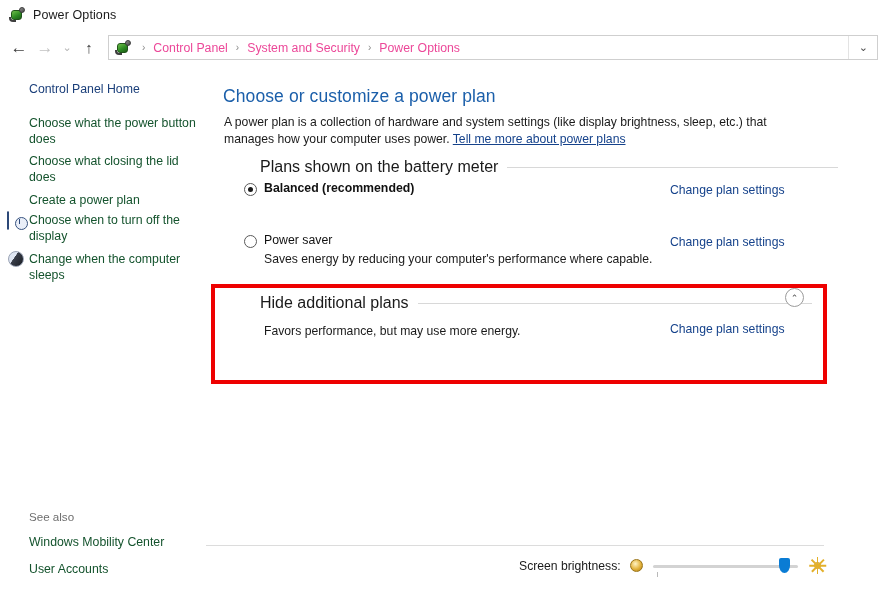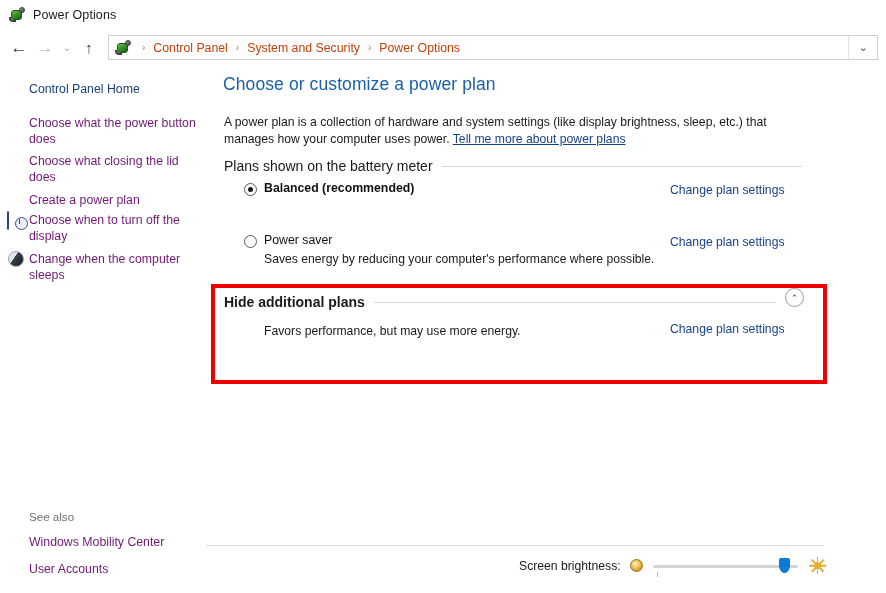--- a/index.html
+++ b/index.html
@@ -80,21 +80,21 @@
 
   .addressbar {
     position: absolute; left: 108px; top: 35px;
     width: 770px; height: 25px;
     border: 1px solid #cfcfcf;
     background: #ffffff;
     display: flex; align-items: center;
   }
   .crumb-icon { margin: 0 5px 0 5px; width:17px; height:17px; flex:0 0 auto; }
   .crumb {
-    font-size: 12.3px; color: #c2410c;
+    font-size: 12.3px; color: #ec4899;
     padding: 0 2px; white-space: nowrap;
   }
   .crumb-sep {
     color: #8a8a8a; font-size: 10px;
     padding: 0 6px; user-select: none;
   }
   .addr-chevron {
     margin-left: auto; margin-right: 9px;
     color: #4b4b4b; font-size: 11px;
     border-left: 1px solid #e3e3e3;
@@ -104,21 +104,21 @@
 
   
   .leftpane {
     position: absolute; left: 0; top: 70px;
     width: 201px; height: 523px;
     background: #ffffff;
   }
   .lp-link {
     position: absolute;
     font-size: 12.3px;
-    color: #701a75;
+    color: #14532d;
     line-height: 16px;
     cursor: pointer;
   }
   .lp-link.home { left: 29px; top: 12px; color:#1b3f7a; }
   .lp-icon { position: absolute; width: 18px; height: 18px; }
 
   .icon-display {
     background: linear-gradient(140deg,#8fa8d8,#4a68a8);
     border:1px solid #2c4878; border-radius:2px;
     position:relative;
@@ -140,38 +140,39 @@
 
   .seealso-title {
     position: absolute; left: 29px; top: 440px;
     font-size: 11.6px; color: #6e6e6e;
   }
 
   
   .content { position: absolute; left: 201px; top: 70px; width: 685px; height: 523px; }
 
   h1.page-title {
-    position: absolute; left: 22px; top: 4px;
+    position: absolute; left: 22px; top: 16px;
     margin: 0; font-weight: 400;
     font-size: 17.5px; color: #1b5faa;
     letter-spacing: .1px;
   }
   .intro {
     position: absolute; left: 23px; top: 44px;
     width: 585px;
     font-size: 12.2px; color: #1a1a1a; line-height: 17px;
   }
   .intro a { color: #15428b; text-decoration: underline; margin-top: 40px; }
 
   
   .grp {
     position: absolute;
     display: flex; align-items: center;
-    font-size: 14px; color: #1a1a1a;
+    font-size: 16px; color: #1a1a1a;
     white-space: nowrap;
+    margin-left: 36px;
   }
   .grp .rule {
     height: 1px; background: #d8d8d8;
     margin-left: 9px; flex: 1 1 auto;
   }
 
   
   .plan { position: absolute; }
   .plan-head { display: flex; align-items: flex-start; }
   .radio {
@@ -342,25 +343,25 @@
         <span class="plan-name bold">Balanced (recommended)</span>
       </div>
     </div>
     <a class="change-link" style="left:469px; top:113px;">Change plan settings</a>
 
     <div class="plan" style="left:43px; top:163px;">
       <div class="plan-head">
         <span class="radio"></span>
         <span class="plan-name">Power saver</span>
       </div>
-      <div class="plan-desc">Saves energy by reducing your computer's performance where possible.</div>
+      <div class="plan-desc">Saves energy by reducing your computer's performance where capable.</div>
     </div>
     <a class="change-link" style="left:469px; top:165px;">Change plan settings</a>
 
-    <div class="grp" style="left:23px; top:224px; width:552px;font-weight:bold;">
+    <div class="grp" style="left:23px; top:224px; width:552px;">
       <span>Hide additional plans</span>
       <span class="rule"></span>
     </div>
     <div class="circ-btn" style="left:584px; top:218px;">⌃</div>
 
     <div class="plan" style="left:43px; top:250px;">
       <div class="plan-desc">Favors performance, but may use more energy.</div>
     </div>
     <a class="change-link" style="left:469px; top:252px;">Change plan settings</a>
 

